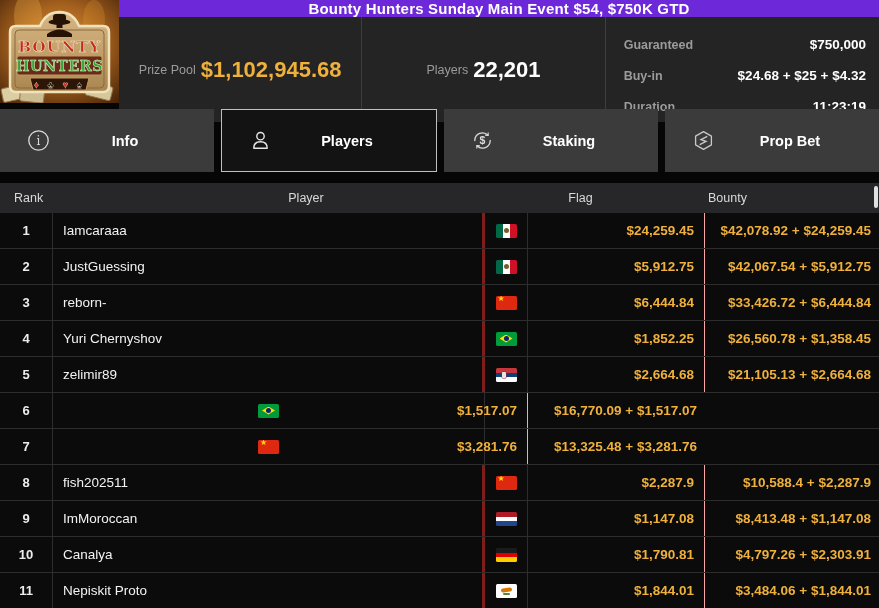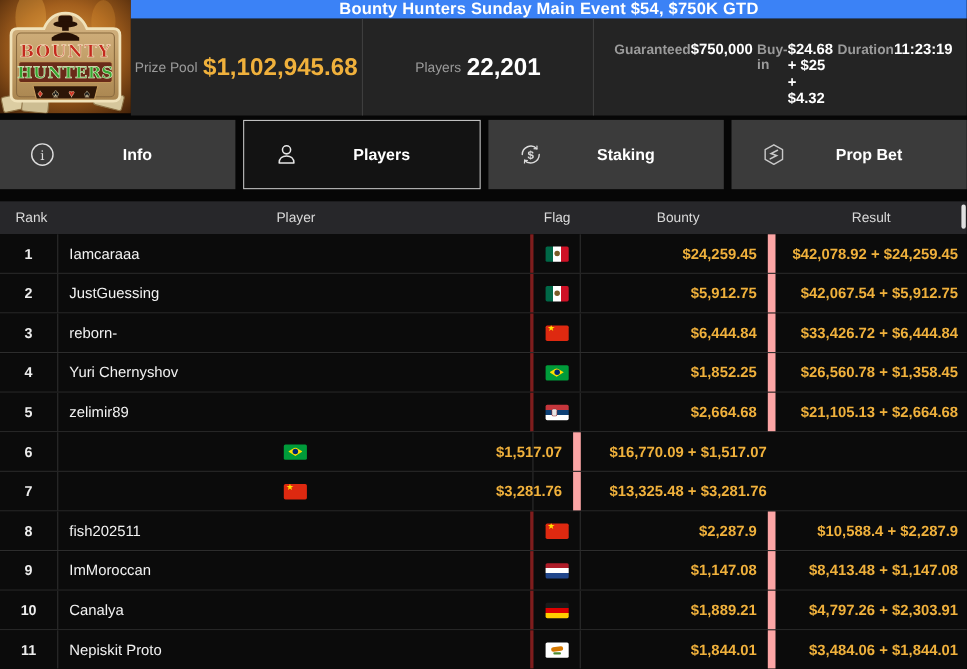--- a/index.html
+++ b/index.html
@@ -7,50 +7,50 @@
     position:relative; width:879px; height:608px; overflow:hidden;
     background:#060606;
     font-family:"Liberation Sans","DejaVu Sans",sans-serif;
     -webkit-font-smoothing:antialiased;
   }
   
   .top { display:flex; height:103px; }
   .logo { width:119px; height:103px; flex:none; background:#2e1404; }
   .logo svg { display:block; }
   .top-right { flex:1; display:flex; flex-direction:column; min-width:0; }
-  .titlebar { height:30px; background:#3b82f6; display:flex; align-items:center; justify-content:center; }
+  .titlebar { height:30px; background:#6d28d9; display:flex; align-items:center; justify-content:center; }
   .title { color:#fff; font-weight:bold; font-size:15px; letter-spacing:.2px; }
   .stats { flex:1; background:#242424; display:flex; }
   .stat { flex:1; display:flex; flex-direction:row; align-items:center; justify-content:center; gap:5px; }
   .stat + .stat, .stat-details { border-left:1px solid #3e3e3e; }
   .stat-label { color:#9b9b9b; font-size:12.5px; }
   .stat-value { color:#fff; font-size:22px; font-weight:bold; }
   .stat-value.gold { color:#f0b13c; }
-  .stat-details { flex:1; display:flex; justify-content:center; gap:4px; padding:8px 13px 8px 18px; }
+  .stat-details { flex:1; display:flex; flex-direction:column; justify-content:center; gap:4px; padding:8px 13px 8px 18px; }
   .detail-row { display:flex; justify-content:space-between; align-items:baseline; }
   .detail-label { color:#9b9b9b; font-size:12.5px; font-weight:bold; }
   .detail-value { color:#fff; font-size:13.5px; font-weight:bold;margin-top:12px; }
   
   .tabs { display:flex; gap:7px; margin-top:6px; height:63px; }
   .tab { flex:1; background:#3b3b3b; display:flex; align-items:center; padding-left:26px; box-sizing:border-box; cursor:pointer; }
   .tab.active { background:#131313; border:1px solid #bfbfbf; }
   .tab-icon { width:24px; height:24px; flex:none; display:flex; align-items:center; justify-content:center; }
   .tab-icon svg { display:block; }
   .tab-label { flex:1; text-align:center; color:#fff; font-weight:bold; font-size:14.5px; padding-right:14px; }
   
   .thead, .trow { display:grid; grid-template-columns:53px 432px 43px 177px 174px; }
-  .thead { margin-top:11px; height:30px; background:#27272a; align-items:center; color:#d9d9d9; font-size:12.5px; }
+  .thead { margin-top:11px; height:30px; background:#27272a; align-items:center; color:#d9d9d9; font-size:12.5px;gap:37px; }
   .th-rank { padding-left:14px; }
   .th-center { text-align:center; }
   .trow { height:35px; border-bottom:1px solid #2d2d2d; background:#0b0b0b; cursor:pointer; }
   .cell { height:100%; display:flex; align-items:center; min-width:0; }
   .cell.rank   { justify-content:center; color:#ededed; font-size:13px; font-weight:bold; border-right:1px solid #2d2d2d; }
   .cell.player { padding-left:10px; color:#f2f2f2; font-size:13.5px; border-right:3px solid #7f1d1d; }
   .cell.flagc  { justify-content:center; border-right:1px solid #2d2d2d; }
-  .cell.bounty { justify-content:flex-end; padding-right:10px; color:#f0b13c; font-weight:bold; font-size:13.5px; border-right:7px solid #fca5a5; box-sizing:border-box; }
+  .cell.bounty { justify-content:flex-end; padding-right:10px; color:#f0b13c; font-weight:bold; font-size:13.5px; border-right:1px solid #fca5a5; box-sizing:border-box; }
   .cell.result { justify-content:flex-end; padding-right:8px;  color:#f0b13c; font-weight:bold; font-size:13.5px; box-sizing:border-box;text-align:right; }
   
   .flag { position:relative; width:21px; height:14px; border-radius:1.5px; overflow:hidden; display:inline-block; flex:none; }
   .flag-mx { background:linear-gradient(90deg,#006847 0 33.3%,#fff 33.3% 66.6%,#ce1126 66.6% 100%); }
   .flag-mx::after { content:''; position:absolute; left:50%; top:50%; width:5px; height:5px; margin:-2.5px 0 0 -2.5px; background:#7a5c28; border-radius:50%; }
   .flag-cn { background:#de2910; }
   .flag-cn::after { content:'★'; position:absolute; left:2px; top:-2px; color:#ffde00; font-size:8px; line-height:10px; }
   .flag-br { background:#009b3a; }
   .flag-br::before { content:''; position:absolute; left:4px; top:3px; width:13px; height:8px; background:#fedf00; clip-path:polygon(50% 0,100% 50%,50% 100%,0 50%); }
   .flag-br::after { content:''; position:absolute; left:50%; top:50%; width:5px; height:5px; margin:-2.5px 0 0 -2.5px; background:#002776; border-radius:50%; }
@@ -282,21 +282,21 @@
     <div class="cell bounty">$1,147.08</div>
     <div class="cell result">$8,413.48 + $1,147.08</div>
   </div>
 
   <div class="trow">
     <div class="cell rank">10</div>
     <div class="cell player">Canalya</div>
     <div class="cell flagc">
       <span class="flag flag-de"></span>
     </div>
-    <div class="cell bounty">$1,889.21</div>
+    <div class="cell bounty">$1,790.81</div>
     <div class="cell result">$4,797.26 + $2,303.91</div>
   </div>
 
   <div class="trow">
     <div class="cell rank">11</div>
     <div class="cell player">Nepiskit Proto</div>
     <div class="cell flagc">
       <span class="flag flag-cy"></span>
     </div>
     <div class="cell bounty">$1,844.01</div>

